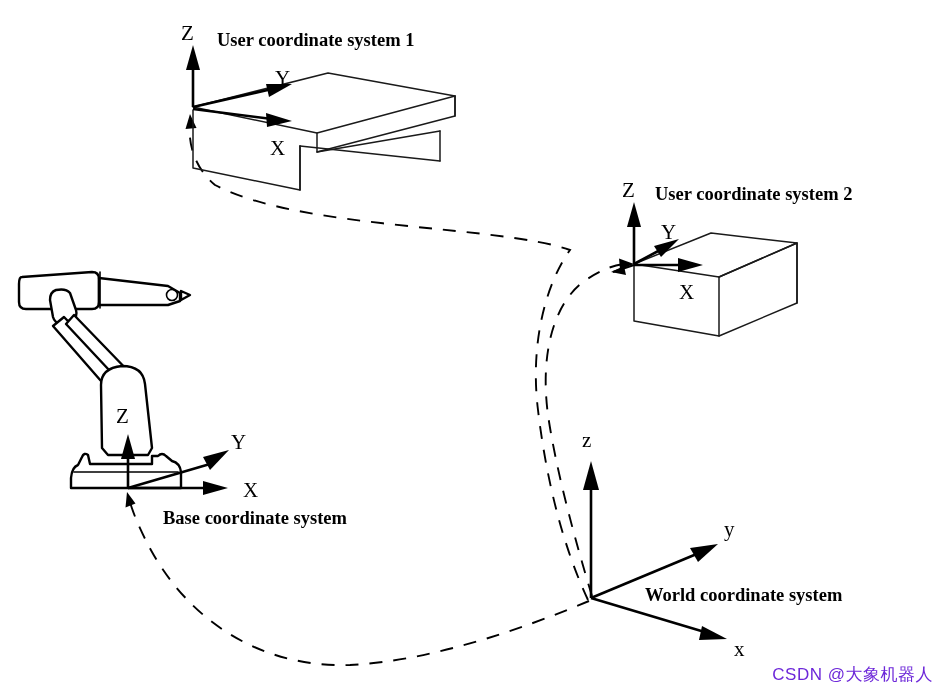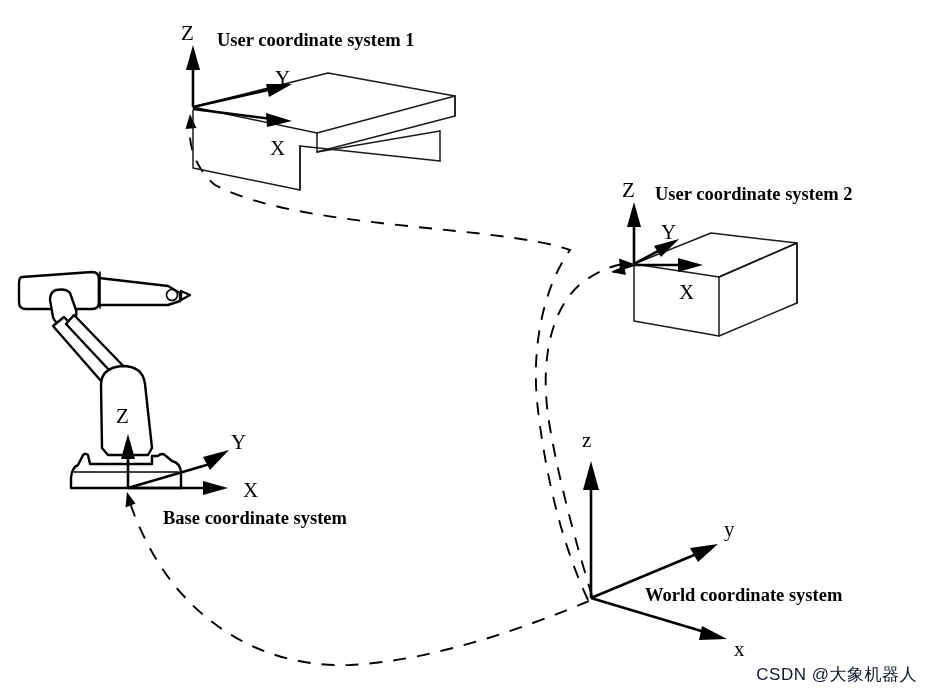--- a/index.html
+++ b/index.html
@@ -76,25 +76,25 @@
     font-weight: normal;
   }
   text.sys-label {
     font-family: "Liberation Serif", serif;
     font-size: 18.5px;
     font-weight: bold;
     fill: #000000;
   }
   .watermark {
     position: absolute;
-    right: 24px;
+    right: 8px;
     bottom: 6px;
     font-family: "Liberation Sans", sans-serif;
     font-size: 17px;
-    color: #0f172a;
+    color: #6d28d9;
     letter-spacing: 0.5px;
     user-select: none;
     white-space: nowrap;
     margin-top: 19px;
   }
 </style>
 </head>
 <body>
 
 <div id="diagram-root">

